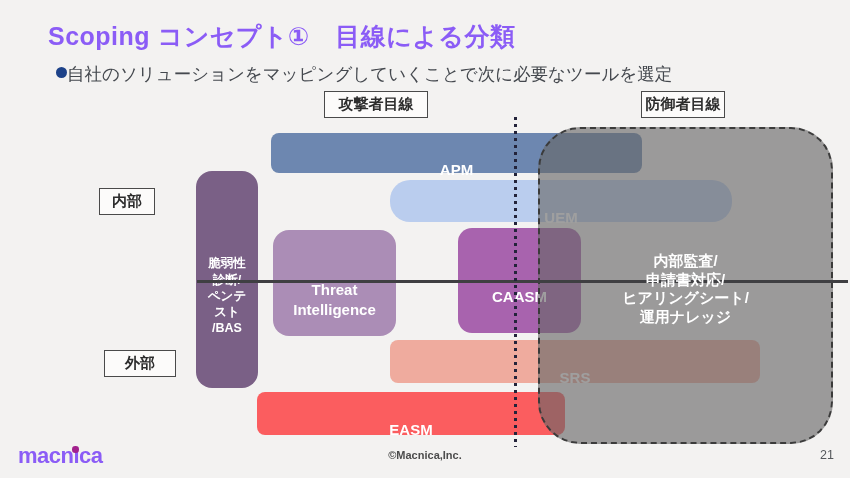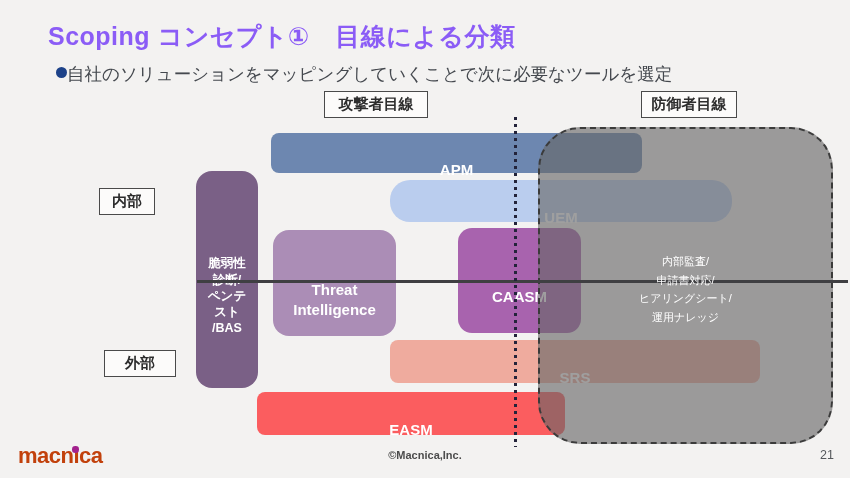--- a/index.html
+++ b/index.html
@@ -19,21 +19,21 @@
   .bullet-dot{width:11px;height:11px;border-radius:50%;margin-top:5px;flex:0 0 auto;}
   .bullet-text{margin-left:0;font-size:17.5px;color:#44484e;}
 
   
   .tag-box{
     display:flex;align-items:center;justify-content:center;
     border:1.6px solid #4a4a4a;background:#fcfbfa;
     font-size:15px;font-weight:bold;color:#2d2d2d;box-sizing:border-box;
   }
   .tag-attacker{left:324px;top:91px;width:104px;height:27px;}
-  .tag-defender{left:641px;top:91px;width:96px;height:27px;}
+  .tag-defender{left:641px;top:91px;width:84px;height:27px;}
   .tag-internal{left:99px;top:188px;width:56px;height:27px;}
   .tag-external{left:104px;top:350px;width:72px;height:27px;}
 
   
   .bar{
     display:flex;align-items:center;justify-content:center;
     color:#fff;font-weight:bold;z-index:1;box-sizing:border-box;
   }
   .bar .lbl{white-space:pre-line;text-align:center;line-height:1.3;margin-top:33px;}
   .z-top{position:relative;z-index:6;}
@@ -46,33 +46,33 @@
   .bar-srs  {left:390px;top:340px;width:370px;height:43px;border-radius:8px;font-size:15px;}
   .bar-easm {left:257px;top:392px;width:308px;height:43px;border-radius:8px;font-size:15px;}
 
   
   .defender-zone{
     left:538px;top:127px;width:295px;height:317px;border-radius:42px;
     border:2.5px dashed #3b3b3b;z-index:4;box-sizing:border-box;
   }
   .defender-zone-text{
     left:538px;top:252px;width:295px;z-index:6;
-    text-align:center;color:#fff;font-weight:normal;font-size:11px;
+    text-align:center;color:#fff;font-weight:bold;font-size:15px;
     line-height:18.5px;white-space:pre-line;
   }
 
   
   .h-axis{left:197px;top:280px;width:651px;height:2.5px;background:#3f3f42;z-index:5;}
   .v-divider{
     left:514px;top:117px;width:3px;height:330px;z-index:7;
     background-image:repeating-linear-gradient(to bottom,#23233a 0 3px,transparent 3px 7px);
   }
 
   
-  .logo{left:18px;top:443px;font-size:22px;font-weight:bold;color:#c2410c;letter-spacing:-0.5px;}
+  .logo{left:18px;top:443px;font-size:22px;font-weight:bold;color:#8b5cf6;letter-spacing:-0.5px;}
   .logo-dot{position:absolute;left:54px;top:3px;width:6.5px;height:6.5px;border-radius:50%;}
   .copyright{left:0;top:449px;width:850px;text-align:center;font-size:11px;font-weight:bold;color:#4c4c4c;}
   .page-number{right:16px;top:448px;font-size:12.5px;color:#55585c;}
 </style>
 </head>
 <body>
 
 <div class="abs title">Scoping コンセプト①　目線による分類</div>
 <div class="abs bullet-row">
   <span class="bullet-dot" style="background: rgb(29, 66, 137);"></span>

